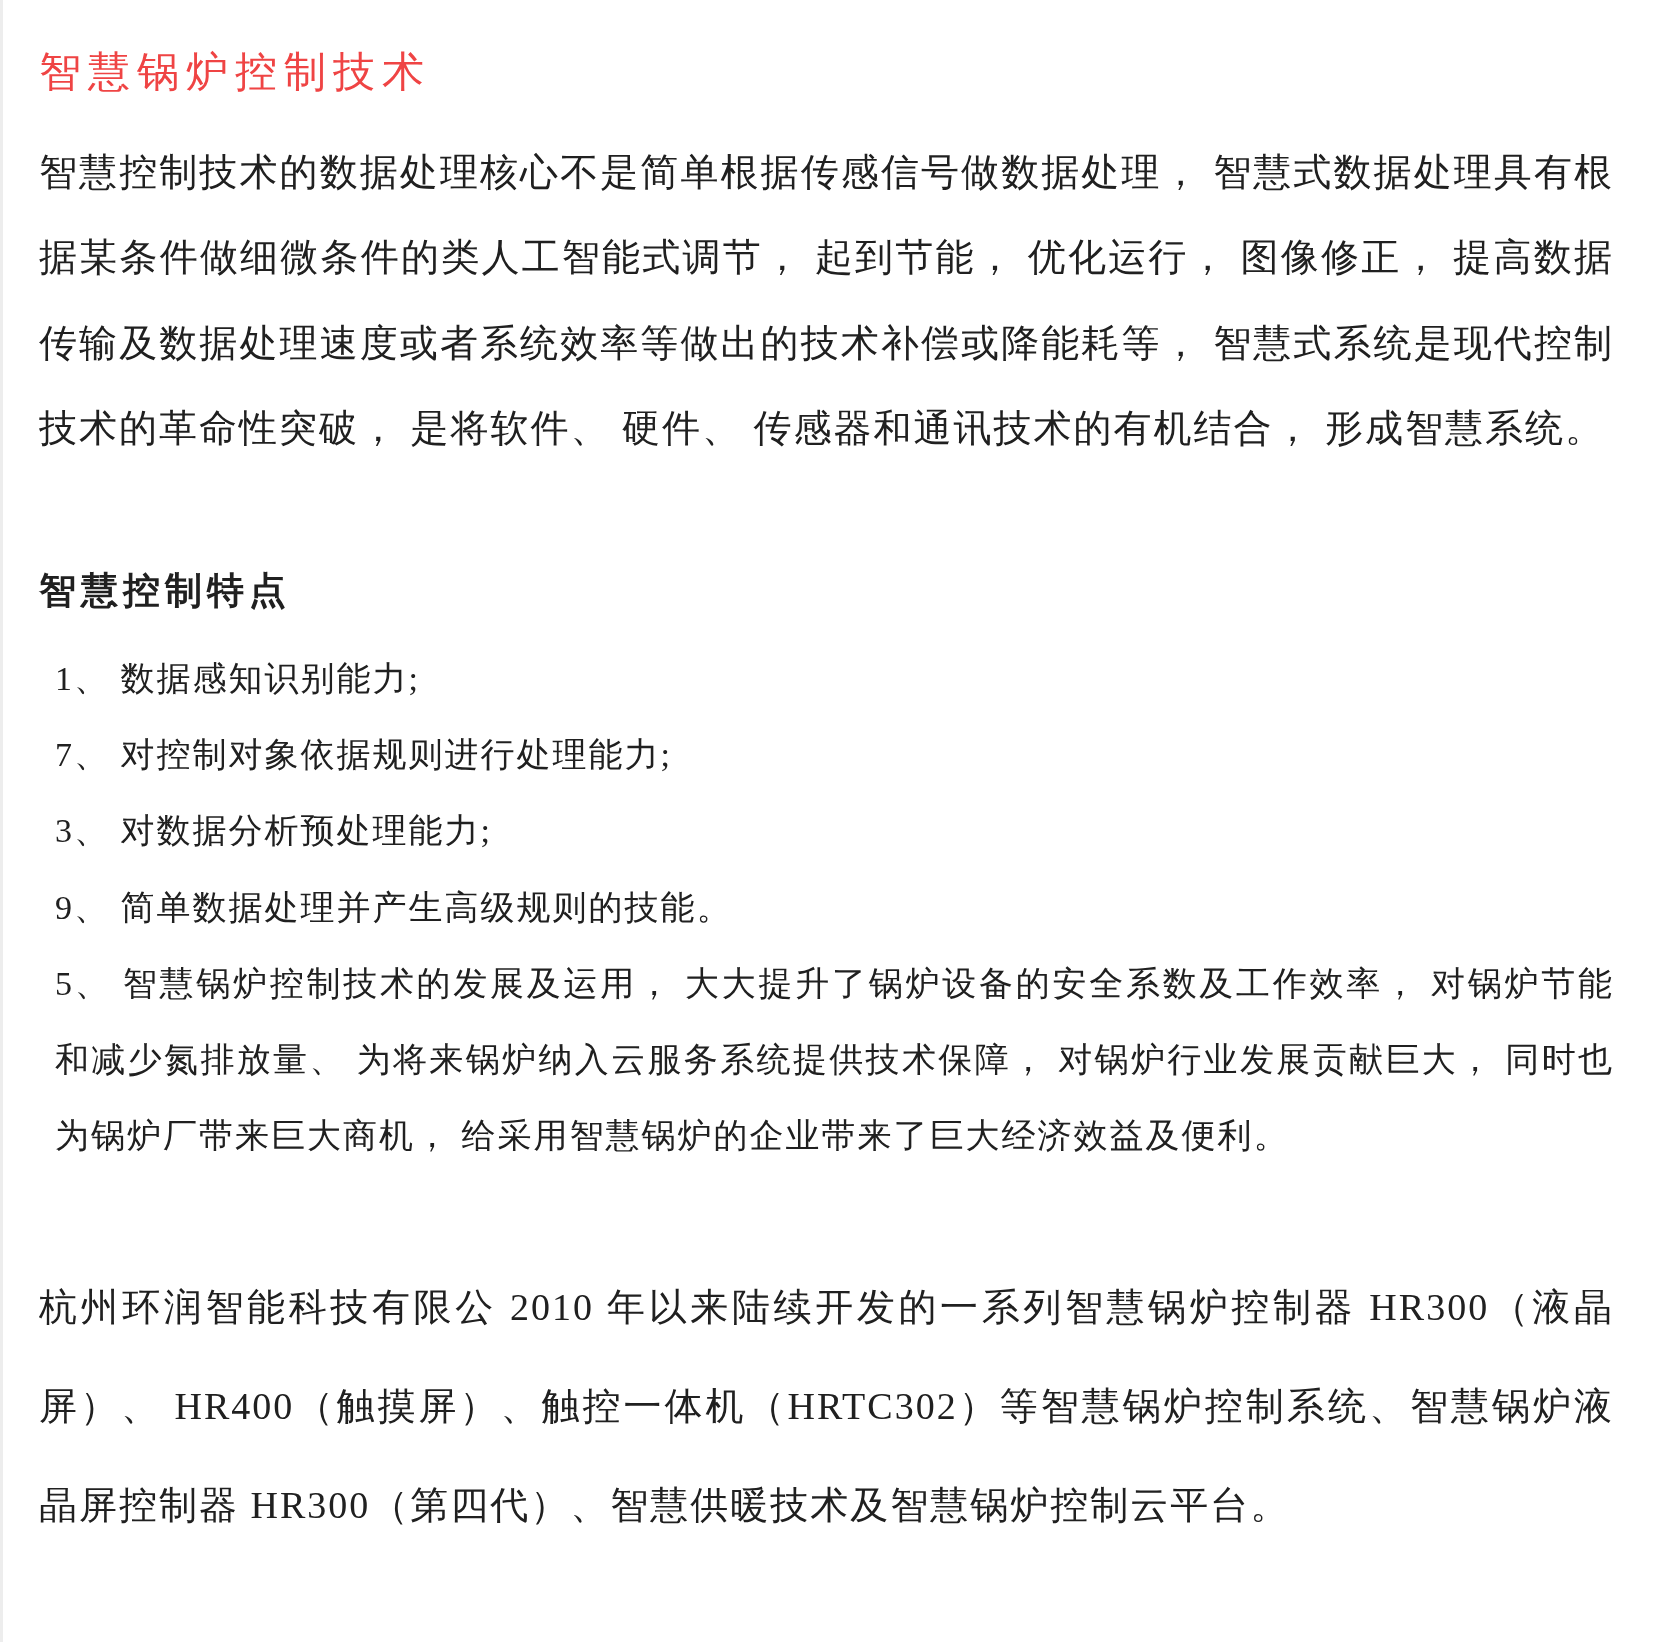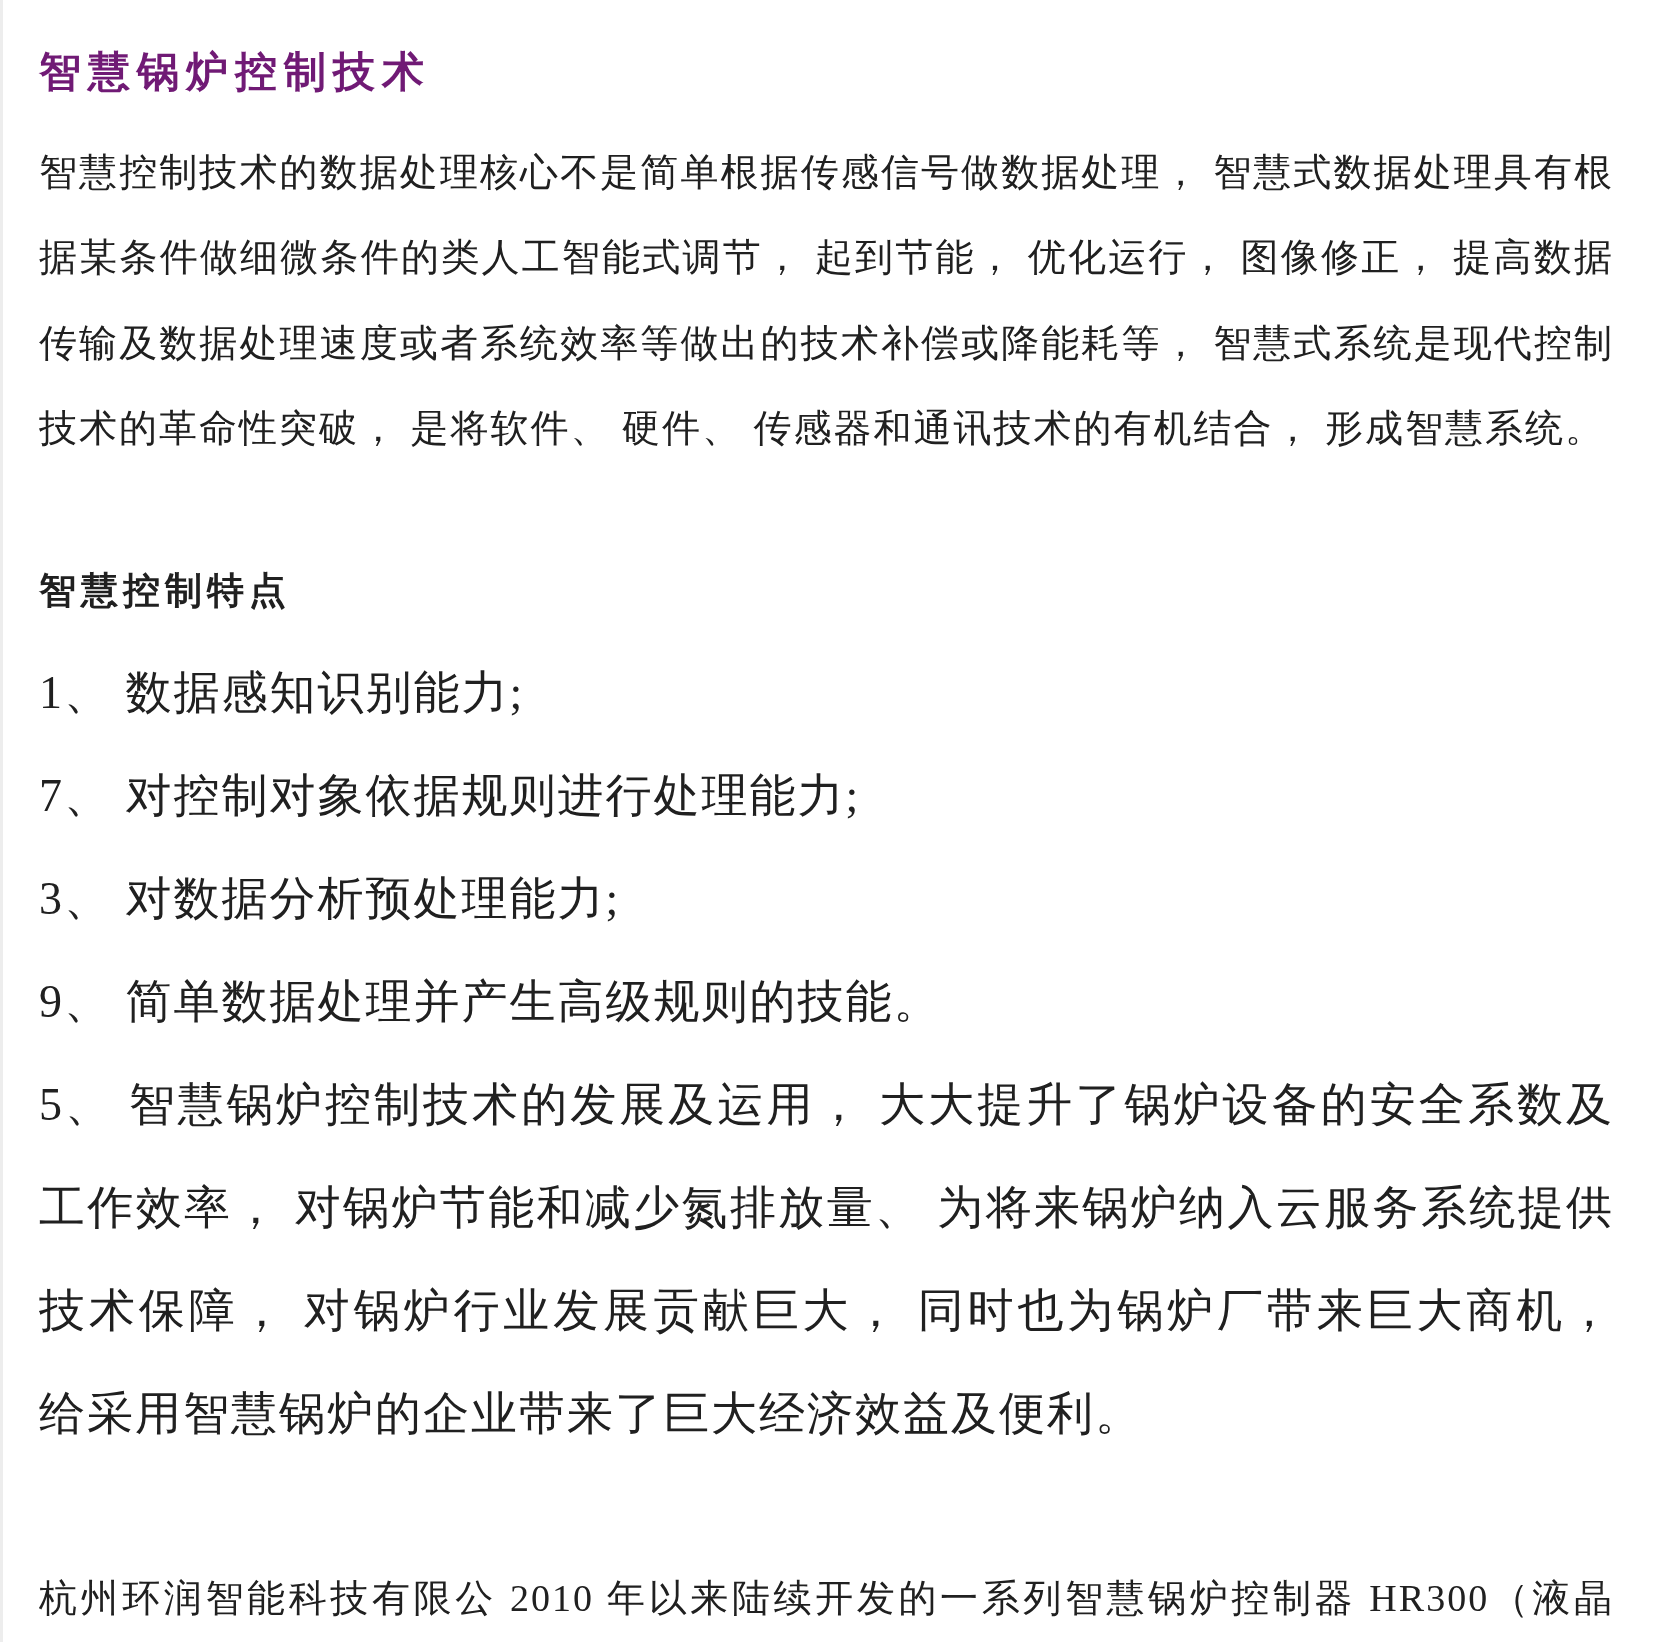--- a/index.html
+++ b/index.html
@@ -14,23 +14,23 @@
     box-sizing: border-box;
     font-family: "Liberation Serif", "DejaVu Serif", serif;
     color: #202020;
     border-left: 3px solid #ededed;
     overflow: hidden;
   }
   .page {
     padding: 34px 40px 0 36px;
   }
   .doc-title {
-    color: #701a75;
+    color: #ef4444;
     font-size: 42px;
-    font-weight: bold;
+    font-weight: normal;
     letter-spacing: 7px;
     margin: 14px 0 0 0;
     line-height: 1.15;
   }
   .body-text {
     font-size: 38px;
     line-height: 2.24;
     letter-spacing: 2px;
     text-align: justify;
     margin: 0;
@@ -45,24 +45,25 @@
     margin: 100px 0 0 0;
     line-height: 1.2;
     font-family: Liberation Mono, monospace;
   }
   .features-list {
     list-style: none;
     margin: 26px 0 0 0;
     padding: 0;
   }
   .feature-item {
-    font-size: 46px;
+    font-size: 34px;
     line-height: 2.24;
     letter-spacing: 2px;
     text-align: justify;
+    margin-left: 16px;
   }
   .company {
     margin-top: 84px;
     line-height: 2.6;
   }
 </style>
 </head>
 <body>
 
 <div class="page">

